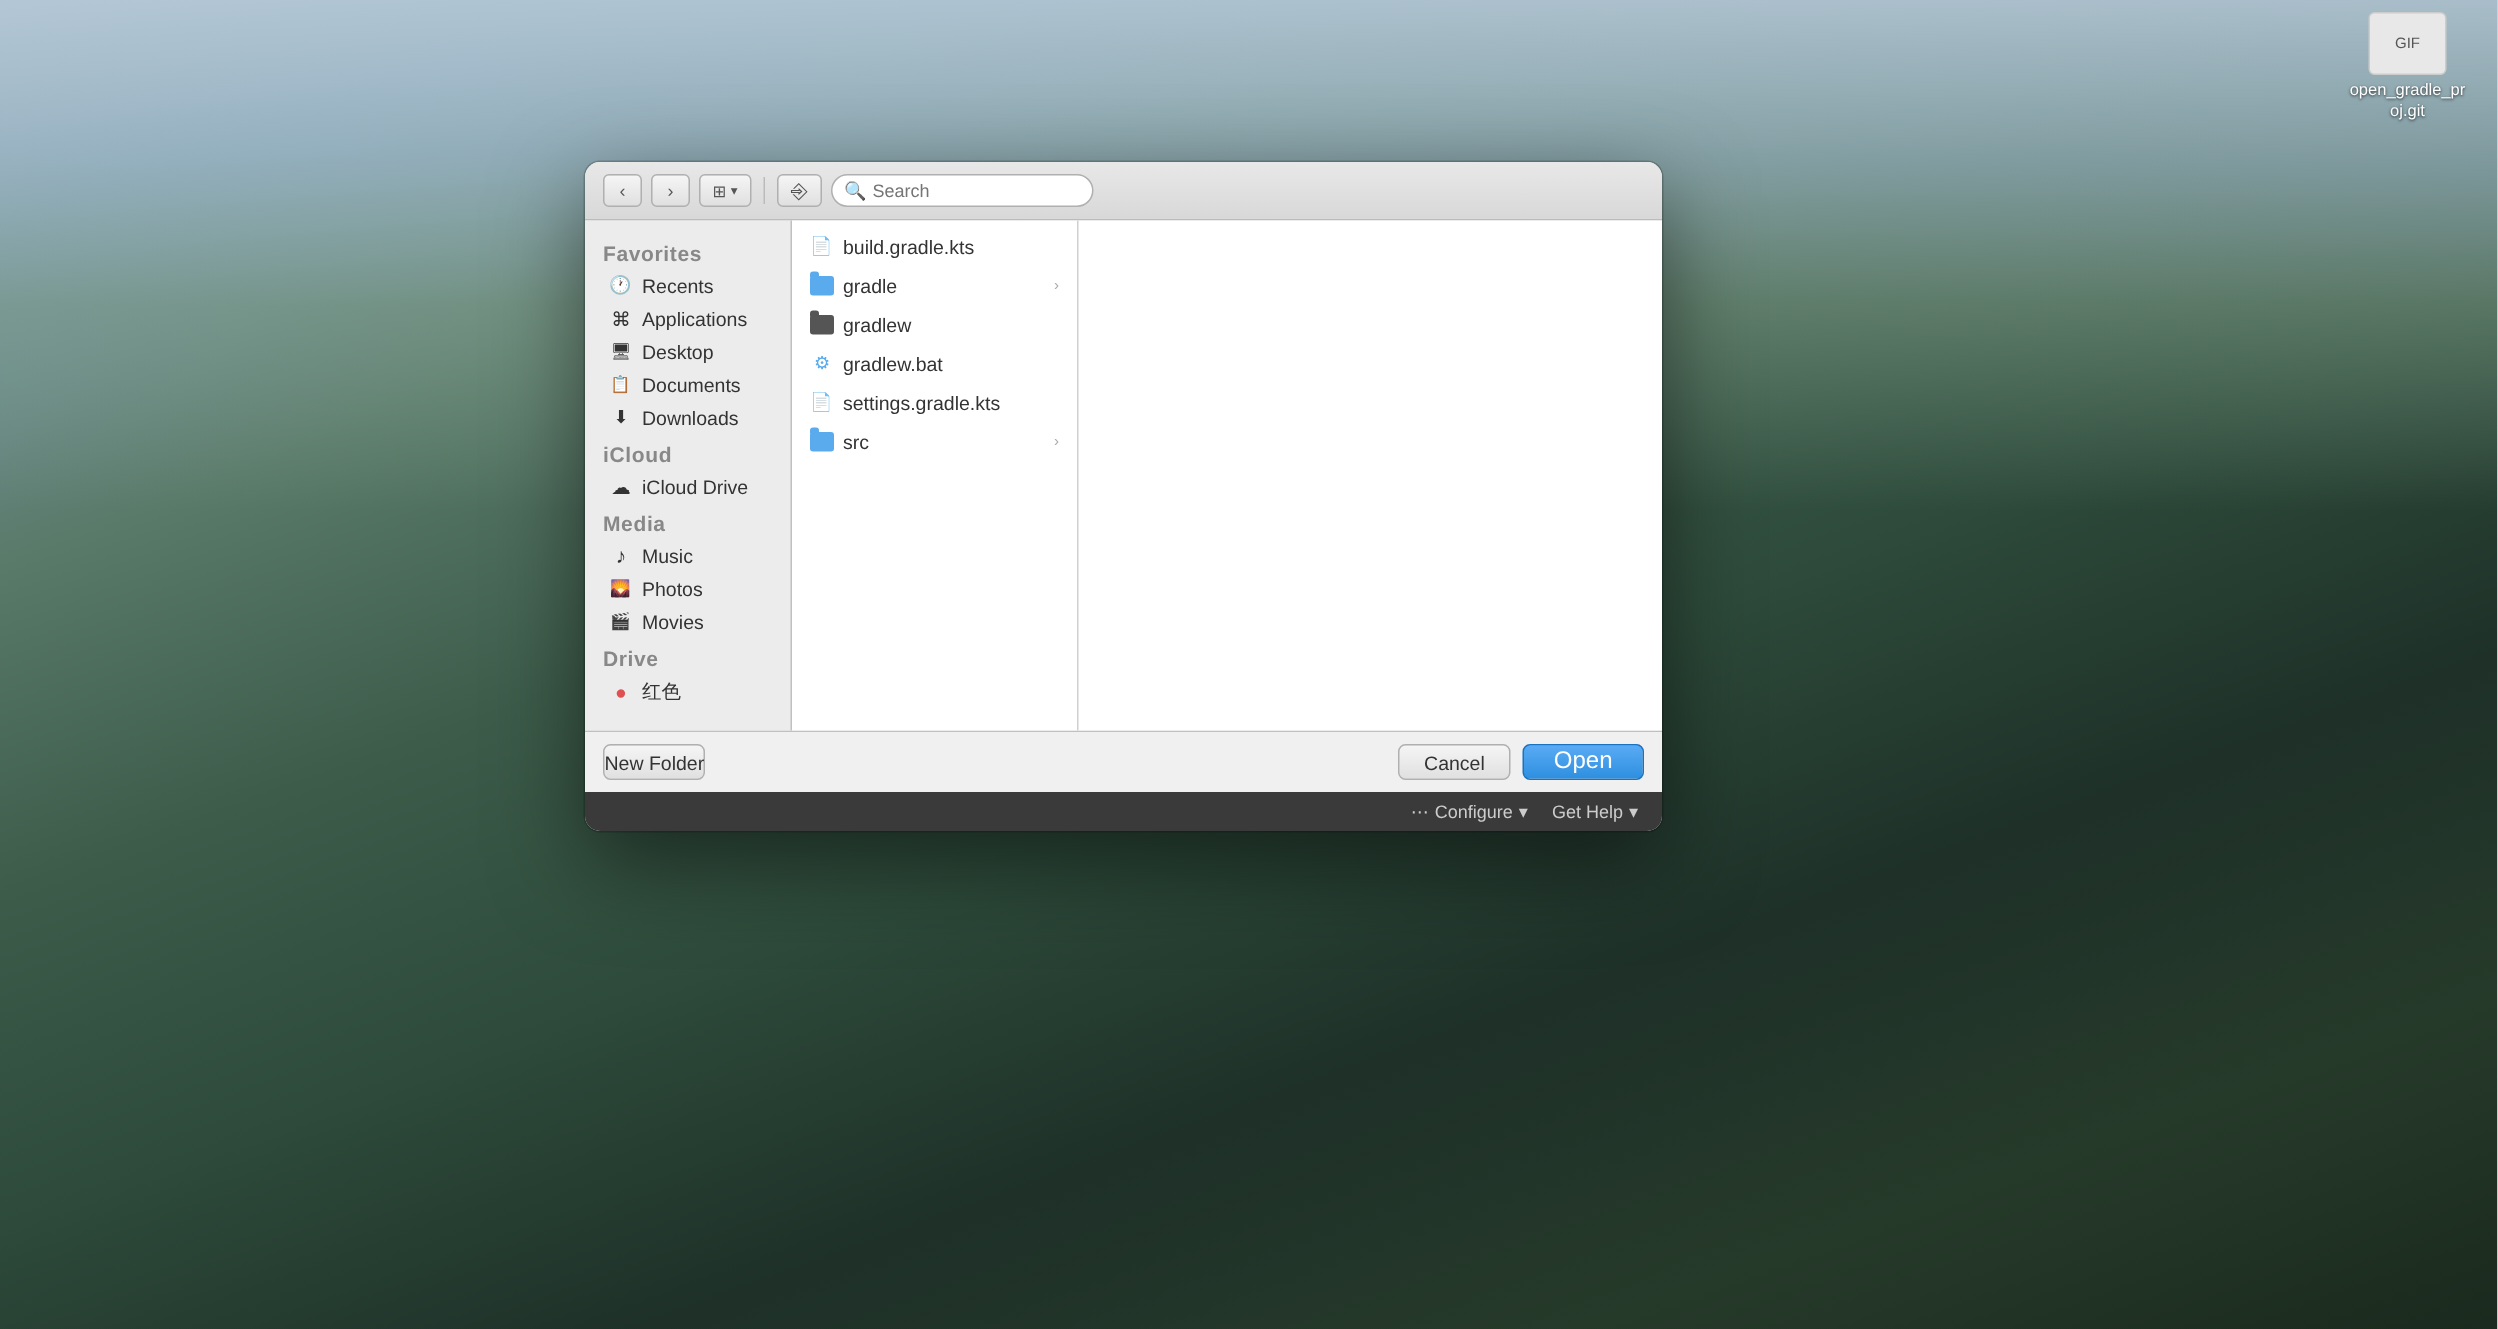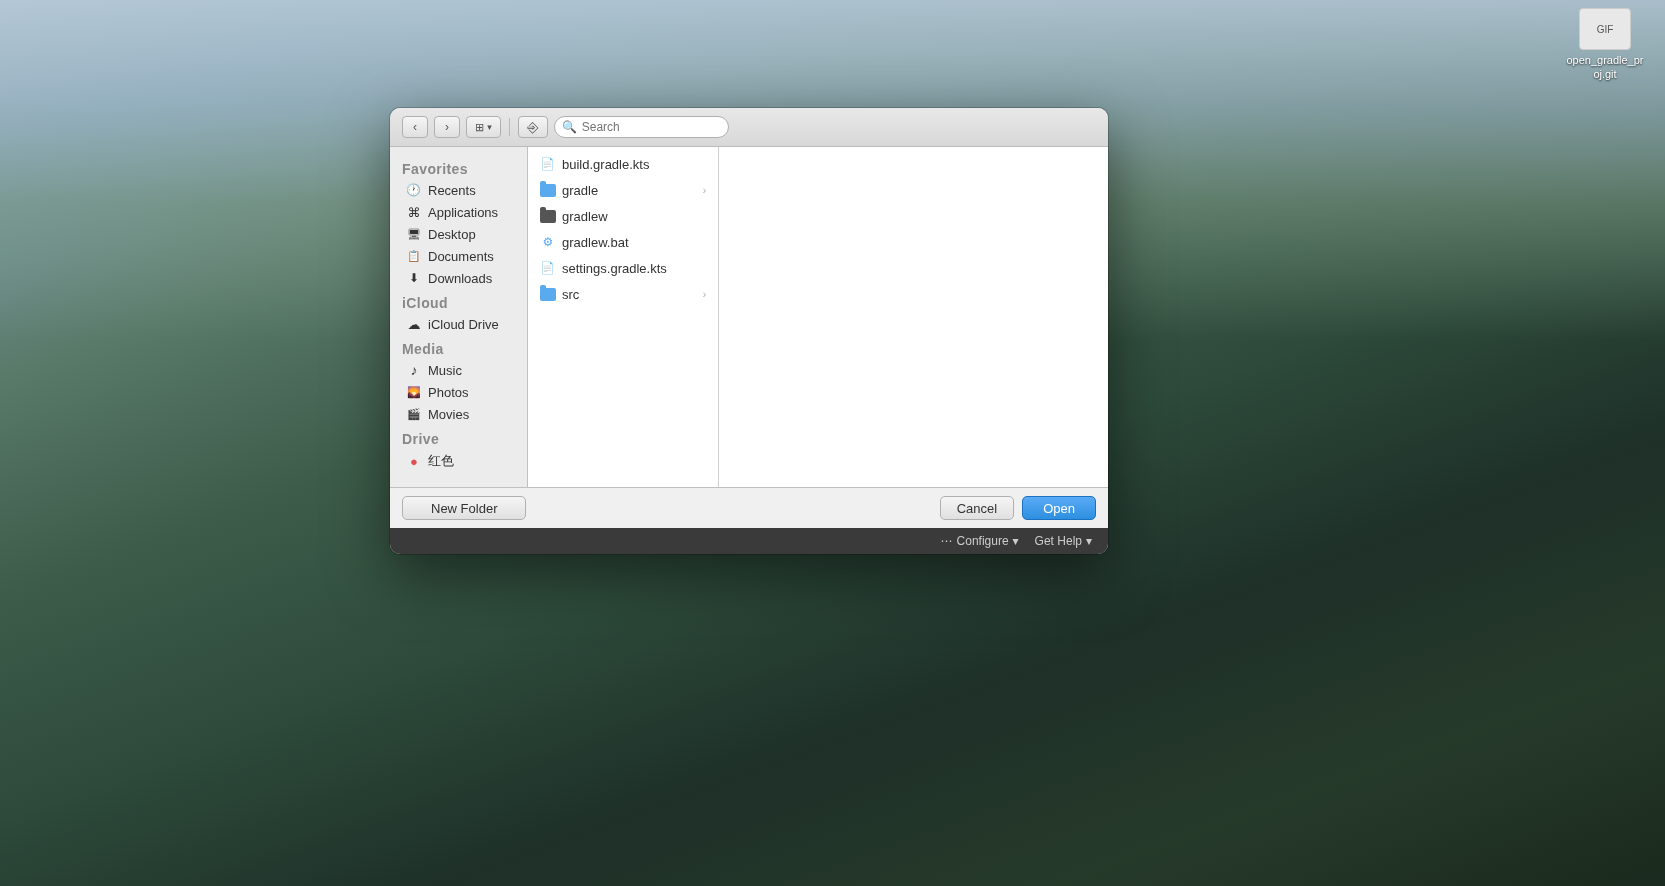--- a/index.html
+++ b/index.html
@@ -334,21 +334,21 @@
       background: #f0f0f0;
       border-top: 1px solid #c0c0c0;
       padding: 8px 12px;
       display: flex;
       align-items: center;
       justify-content: space-between;
     }
 
     .new-folder-btn {
       height: 24px;
-      padding: 0 28px;
+      padding: 0 0;
       background: linear-gradient(180deg, #f5f5f5 0%, #e0e0e0 100%);
       border: 1px solid #b0b0b0;
       border-radius: 5px;
       font-size: 13px;
       color: #333;
       cursor: pointer;
     }
 
     .bottom-actions {
       display: flex;
@@ -365,21 +365,21 @@
       color: #333;
       cursor: pointer;
     }
 
     .open-btn {
       height: 24px;
       padding: 0 20px;
       background: linear-gradient(180deg, #5aabf5 0%, #2d8fe0 100%);
       border: 1px solid #1a72c0;
       border-radius: 5px;
-      font-size: 13px;
+      font-size: 16px;
       color: white;
       cursor: pointer;
       font-weight: 500;
     }
 
     
     .configure-bar {
       background: #3a3a3a;
       padding: 6px 16px;
       display: flex;

